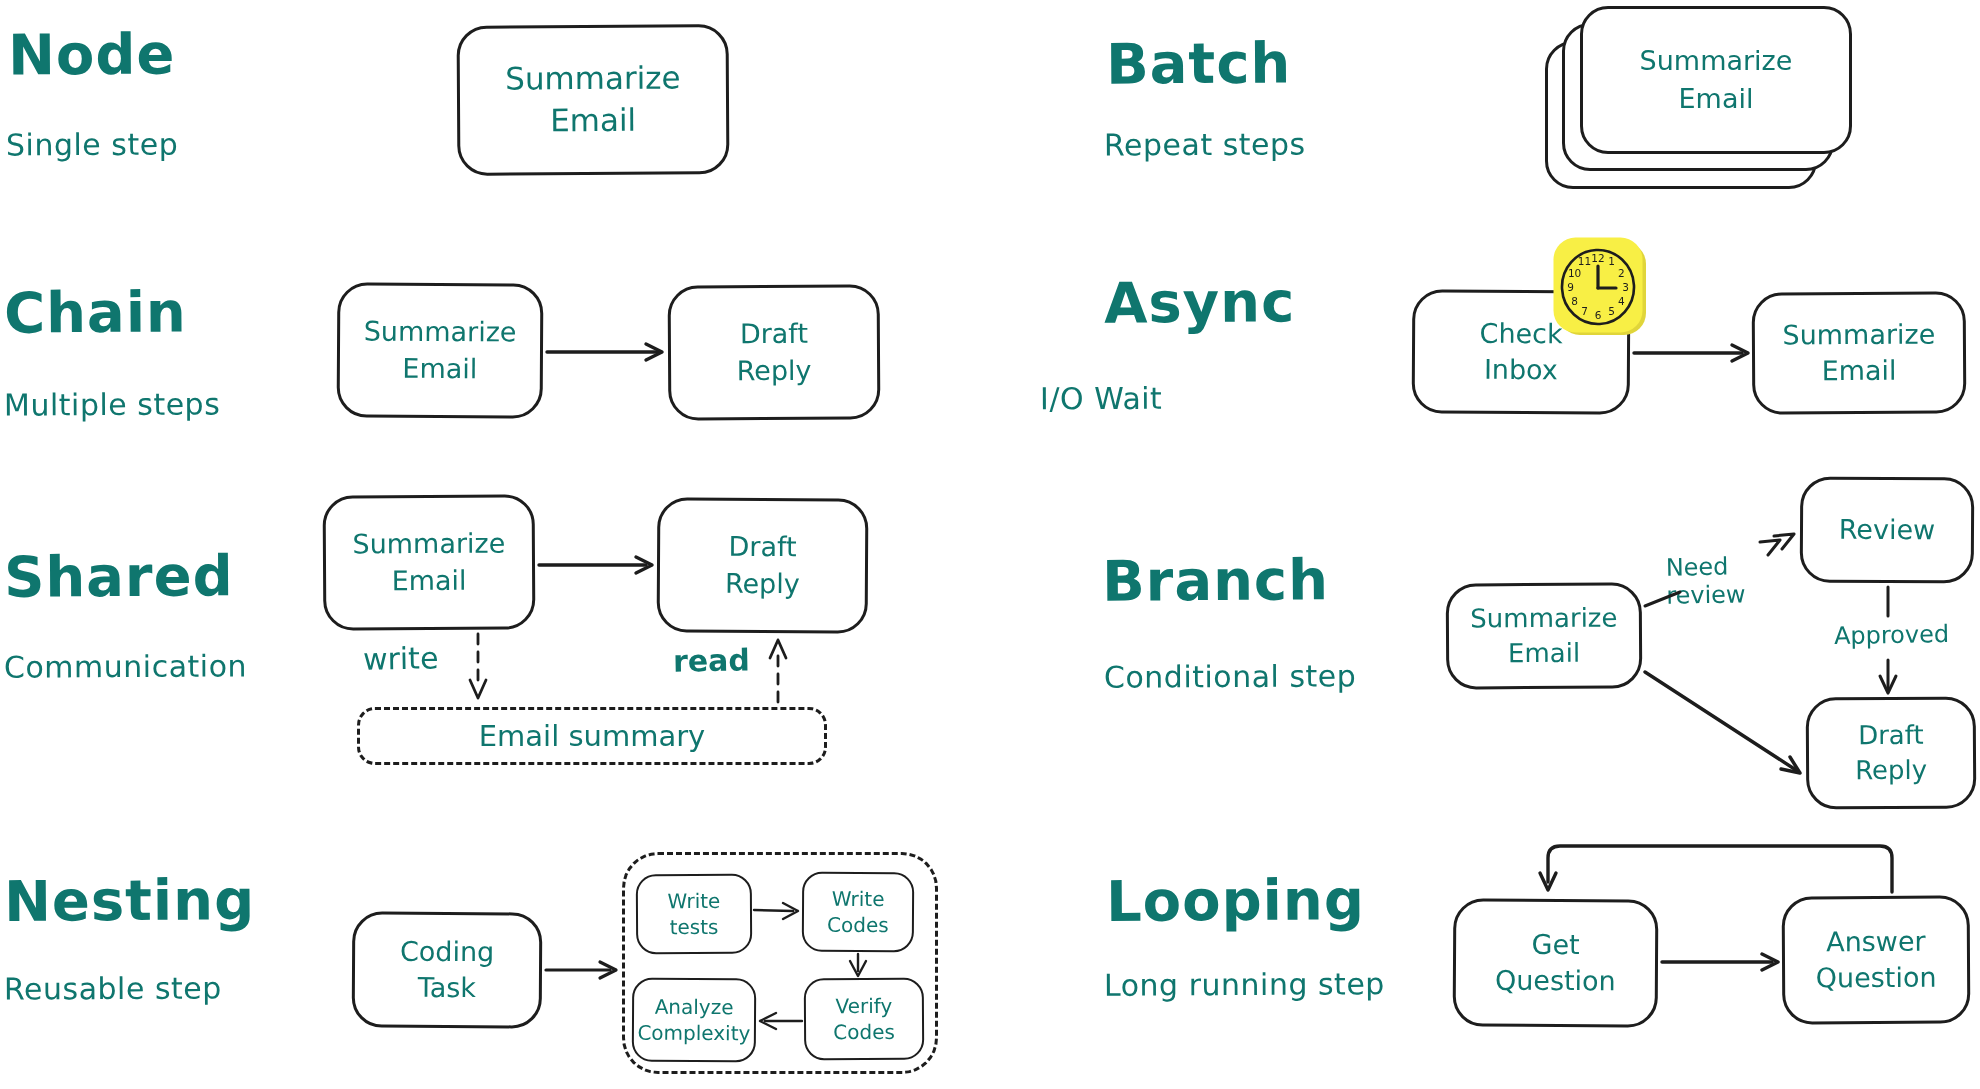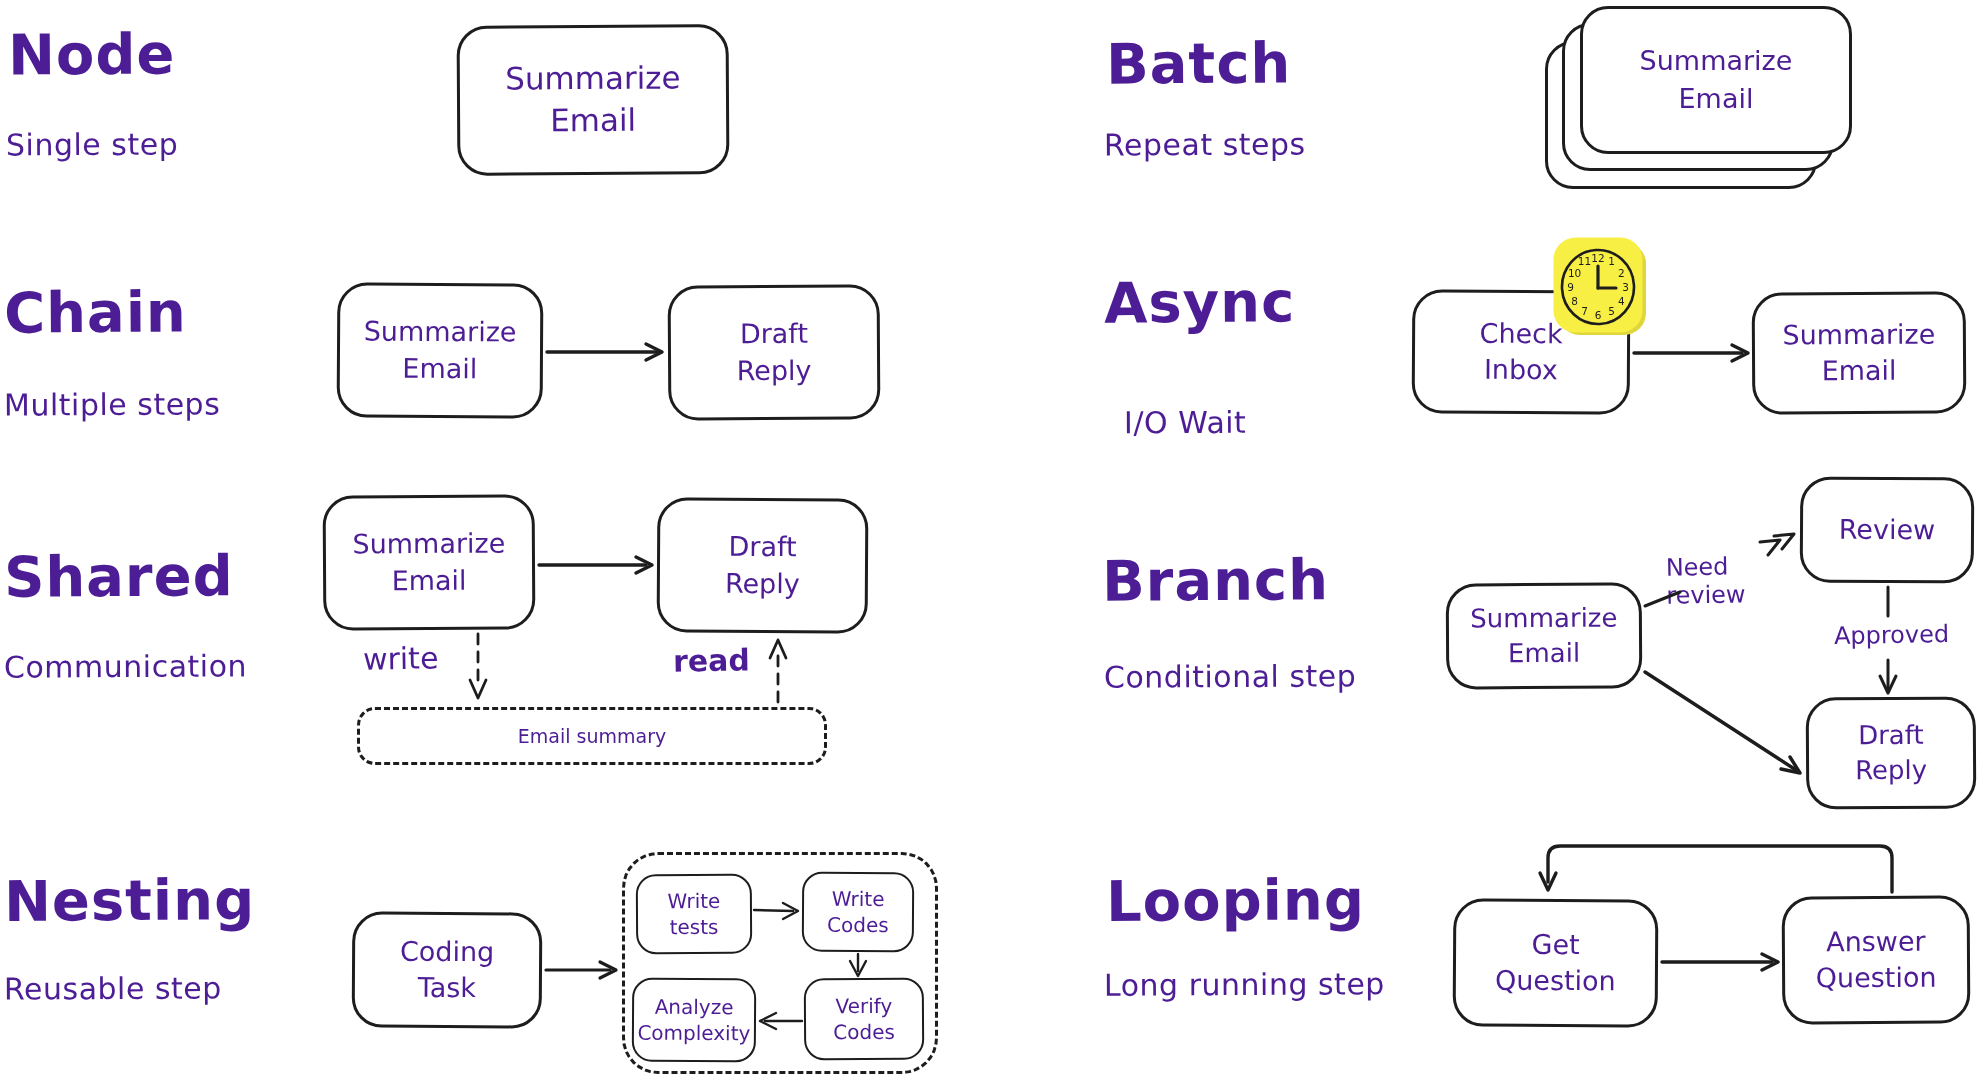--- a/index.html
+++ b/index.html
@@ -1,39 +1,39 @@
 <!DOCTYPE html>
 <html><head>
 <meta charset="utf-8">
 <style>
   html,body{margin:0;padding:0;background:#ffffff;}
   .canvas{
     position:relative;width:1980px;height:1089px;background:#ffffff;overflow:hidden;
-    font-family:"DejaVu Sans",sans-serif;color:#4c1d95;
+    font-family:"DejaVu Sans",sans-serif;color:#0f766e;
   }
   .abs{position:absolute;}
   .sec-title{
     position:absolute;font-size:56px;font-weight:bold;letter-spacing:1px;
     line-height:1.1;white-space:nowrap;transform:rotate(-0.4deg);
   }
   .sec-sub{
     position:absolute;font-size:30px;font-weight:normal;letter-spacing:0.5px;
     line-height:1.1;white-space:nowrap;transform:rotate(-0.3deg);
   }
   .step{
     position:absolute;background:#ffffff;border:3px solid #1d1d1d;border-radius:30px;
     display:flex;align-items:center;justify-content:center;text-align:center;
     font-size:27px;line-height:1.35;white-space:pre-line;box-sizing:border-box;
   }
   .step.big{font-size:31px;}
   .step.small{font-size:20px;line-height:1.3;border-width:2.5px;border-radius:20px;}
   .dashedbox{
     position:absolute;border:3px dashed #1d1d1d;border-radius:18px;background:transparent;
     display:flex;align-items:center;justify-content:center;text-align:center;
-    font-size:19px;box-sizing:border-box;
+    font-size:29px;box-sizing:border-box;
   }
   .cluster{
     position:absolute;border:3px dashed #1d1d1d;border-radius:36px;background:transparent;
     box-sizing:border-box;
   }
   .freelabel{
     position:absolute;font-size:30px;line-height:1.15;white-space:pre-line;
     transform:rotate(-1deg);
   }
   .freelabel.sm{font-size:24px;}
@@ -101,21 +101,21 @@
     <div class="sec-title" style="left:1106px;top:33px;">Batch</div>
     <div class="sec-sub" style="left:1104px;top:128px;">Repeat steps</div>
     <div class="card" style="left:1545px;top:41px;"></div>
     <div class="card" style="left:1562px;top:23px;"></div>
     <div class="card" style="left:1580px;top:6px;">Summarize
 Email</div>
   </div>
 
   <div>
     <div class="sec-title" style="left:1104px;top:272px;">Async</div>
-    <div class="sec-sub" style="left:1124px;top:382px;margin-top:24px;">I/O Wait</div>
+    <div class="sec-sub" style="left:1040px;top:382px;">I/O Wait</div>
     <div class="step r1" style="left:1412px;top:290px;width:218px;height:124px;">Check
 Inbox</div>
     <div class="step r2" style="left:1752px;top:292px;width:214px;height:122px;">Summarize
 Email</div>
 
     <svg class="abs" style="left:1552px;top:236px;" width="95" height="100" viewBox="0 0 95 100">
       <rect x="6" y="6" width="88" height="93" rx="22" fill="#e0d53a"></rect>
       <rect x="1.5" y="1.5" width="89" height="95" rx="22" fill="#f8ef45"></rect>
       <ellipse cx="46" cy="51" rx="36" ry="37" fill="none" stroke="#1d1d1d" stroke-width="2.6" transform="rotate(-3 46 51)"></ellipse>
       <g font-size="10.5" fill="#1d1d1d" text-anchor="middle" font-family="DejaVu Sans, sans-serif">

